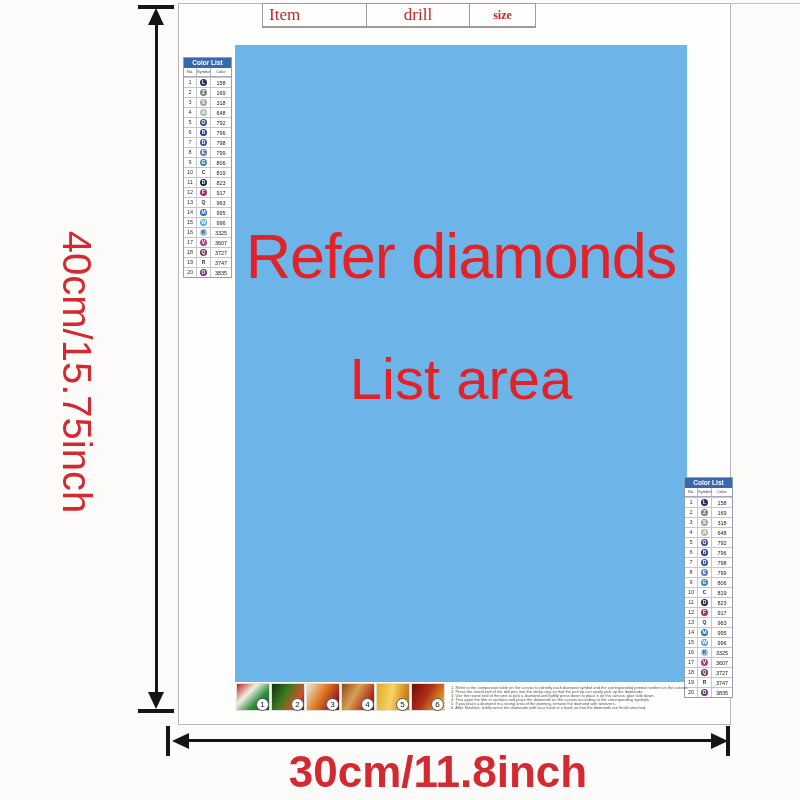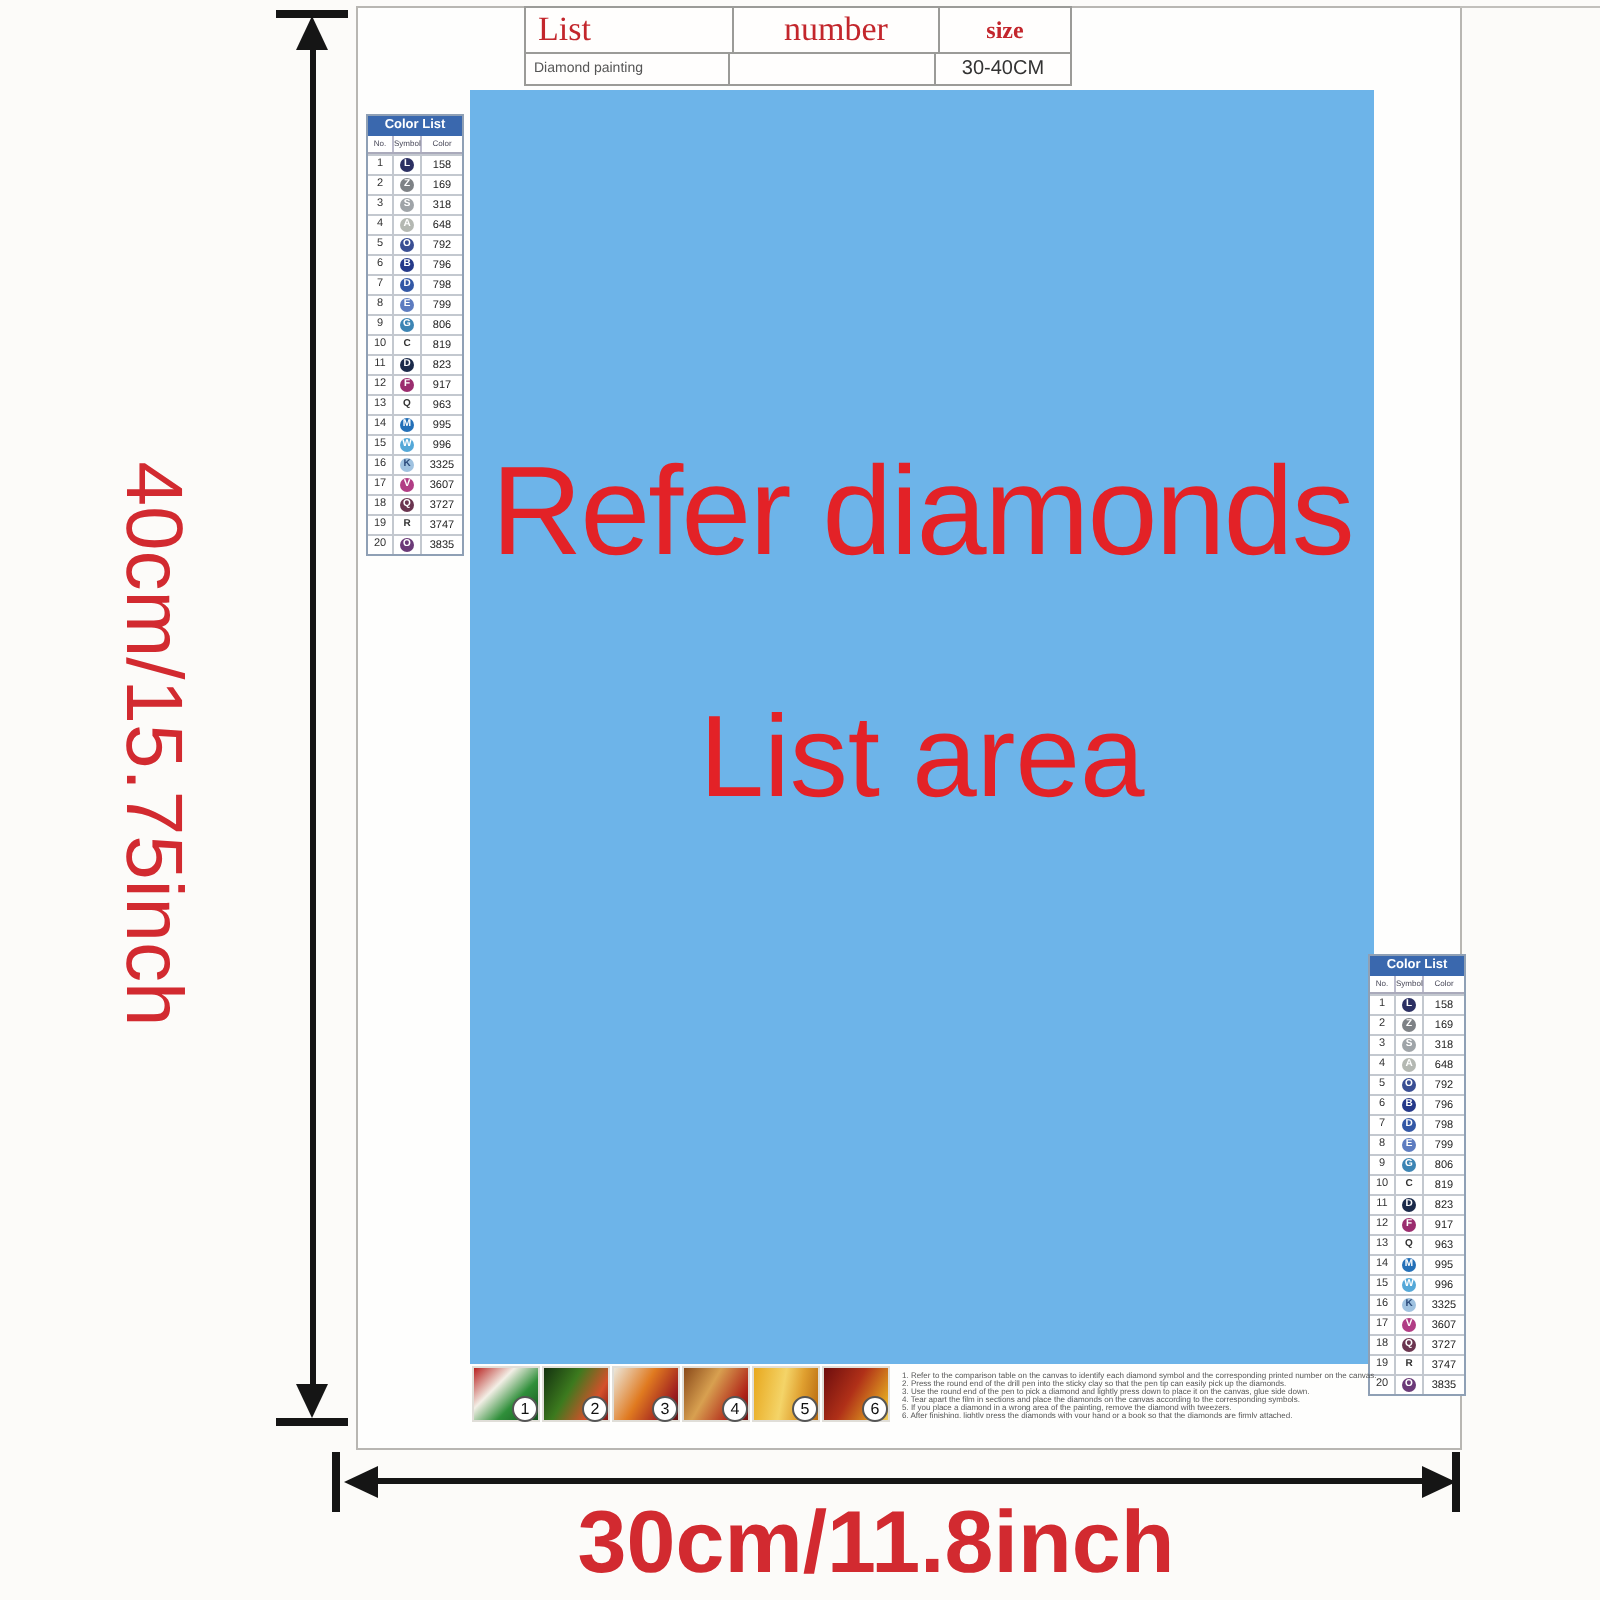--- a/index.html
+++ b/index.html
@@ -71,28 +71,23 @@
 
 <div class="abs sheet"></div>
 <div class="abs topline"></div>
 
 <div class="abs paste" style="background-color: rgb(109, 180, 233);"></div>
 <div class="abs paste-line1" style="color: rgb(227, 34, 39);">Refer diamonds</div>
 <div class="abs paste-line2" style="color: rgb(227, 34, 39);">List area</div>
 
 <div class="abs itable">
   <div class="it-row it-hrow">
-    <div class="it-c1 it-h it-h1">List</div>
-    <div class="it-c2 it-h">number</div>
+    <div class="it-c1 it-h it-h1">Item</div>
+    <div class="it-c2 it-h">drill</div>
     <div class="it-c3 it-h it-h3">size</div>
-  </div>
-  <div class="it-row it-drow">
-    <div class="it-c1 it-d1">Diamond painting</div>
-    <div class="it-c2"></div>
-    <div class="it-c3 it-d3">30-40CM</div>
   </div>
 </div>
 
 <div class="abs clist" style="left:183px;top:57px;">
   <div class="clist-title" style="background-color: rgb(58, 104, 174);">Color List</div>
   <div class="clist-head">
     <span class="ch-no">No.</span>
     <span class="ch-sym">Symbol</span>
     <span class="ch-col">Color</span>
   </div>

